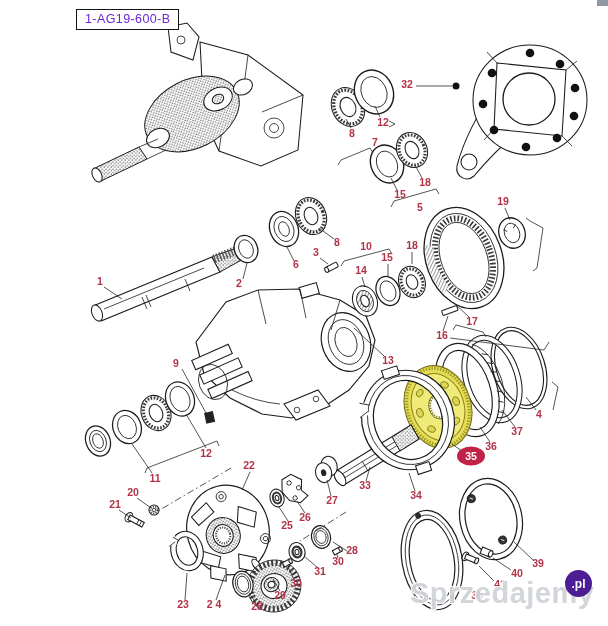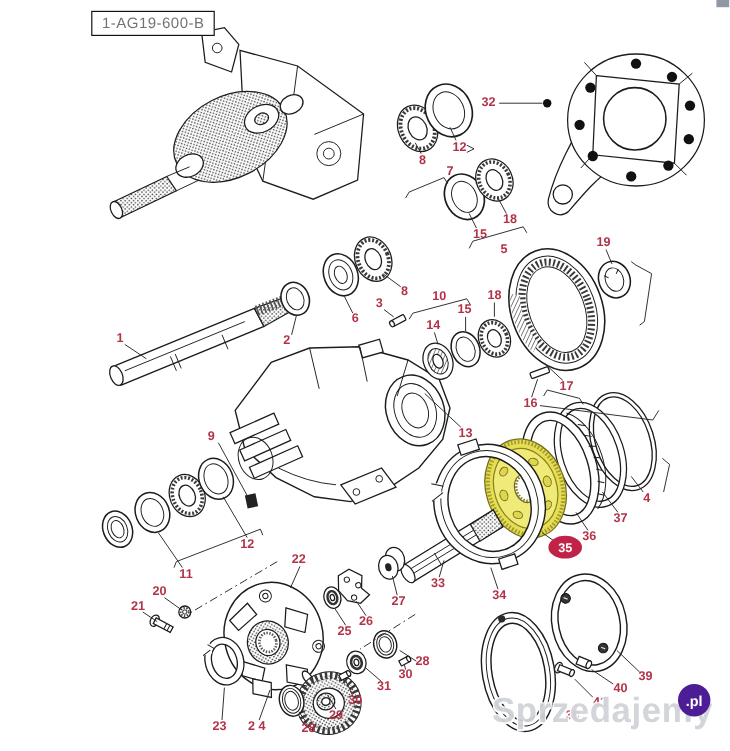--- a/index.html
+++ b/index.html
@@ -1,19 +1,19 @@
 <!DOCTYPE html>
 <html><head>
 <meta charset="utf-8">
 <style>
   html,body{margin:0;background:#fff}
   .stage{position:relative;width:608px;height:626px;background:#fff;overflow:hidden;
          font-family:"Liberation Sans",sans-serif}
   .code-box{position:absolute;left:76px;top:9px;border:1.6px solid #141414;background:#fff;
-            padding:2px 8px 3px;font-size:12.5px;letter-spacing:.4px;color:#737373;z-index:2}
+            padding:2px 8px 3px;font-size:12.5px;letter-spacing:.4px;color:#6d28d9;z-index:2}
   svg.diagram{position:absolute;left:0;top:0;z-index:1}
   .o{fill:#fff;stroke:#1c1c1c;stroke-width:1.05}
   .d{fill:url(#dots);stroke:#1c1c1c;stroke-width:1}
   .t{fill:none;stroke:#1c1c1c;stroke-width:.8}
   .ld{fill:none;stroke:#2a2a2a;stroke-width:.8}
   .dd{stroke-dasharray:7 3 1.5 3}
   .pl{font:700 10.5px "Liberation Sans",sans-serif;fill:#b23348;text-anchor:middle}
   .badge-text{font:700 10.5px "Liberation Sans",sans-serif;fill:#fff;text-anchor:middle}
   .wm{position:absolute;left:410px;top:577px;font-size:29px;font-weight:700;letter-spacing:.5px;
       color:#d0d3d7;opacity:.95;z-index:4;

